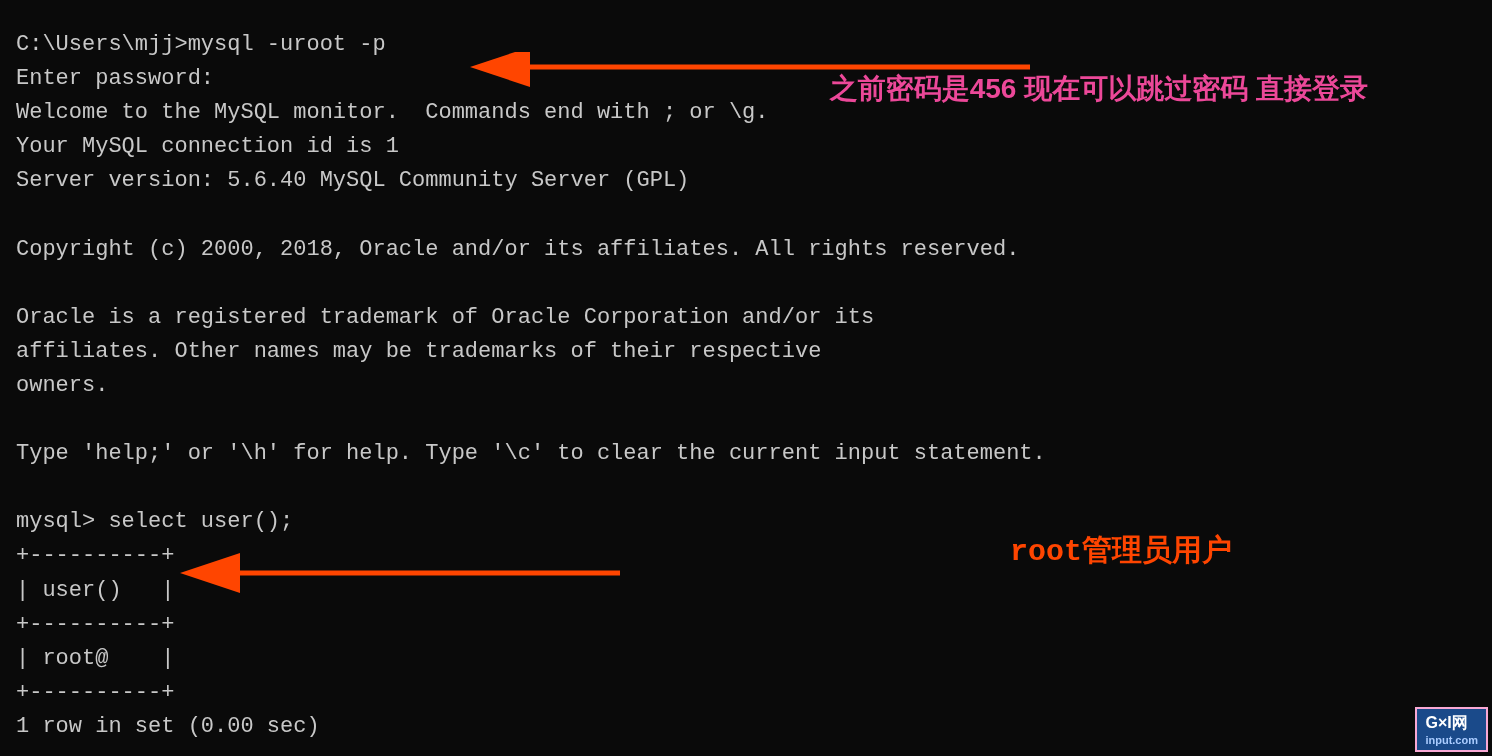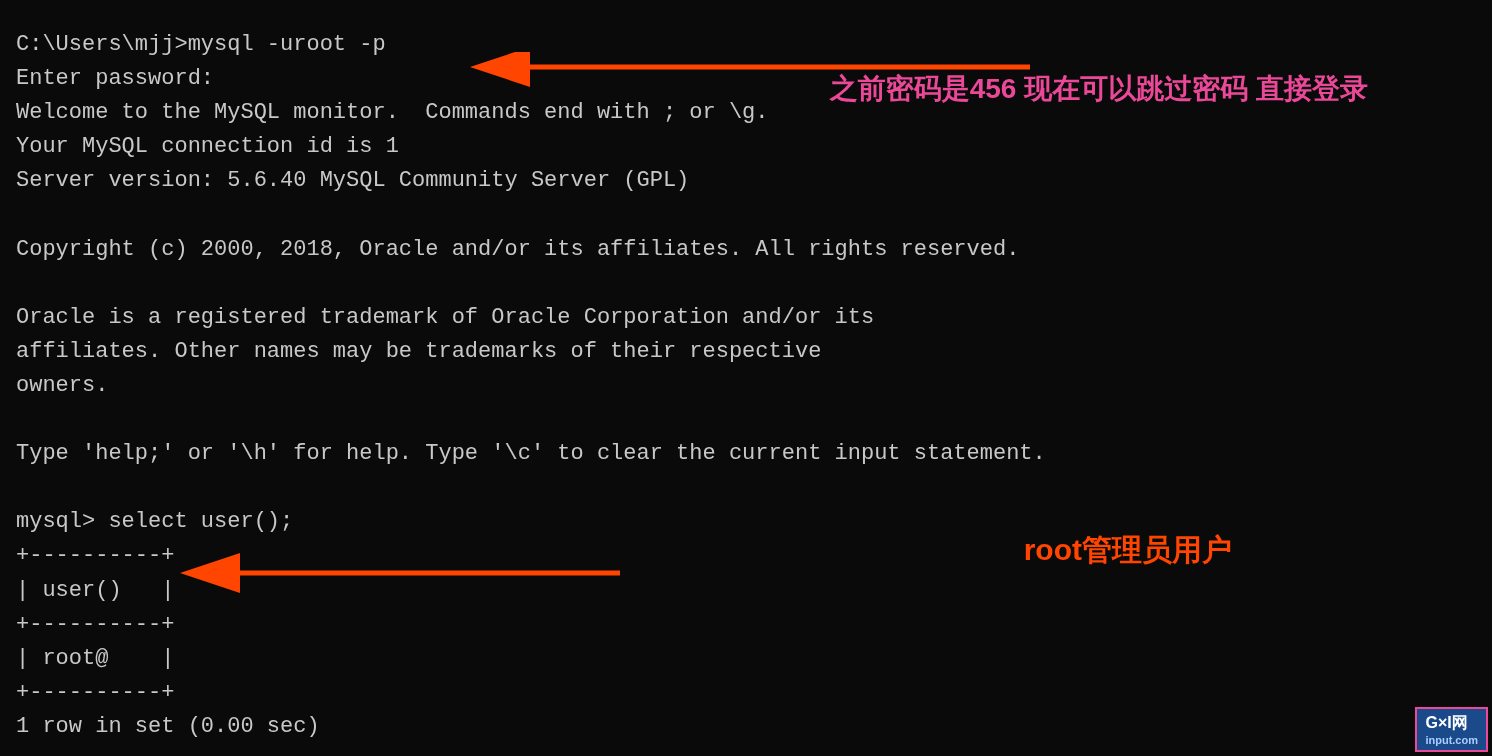--- a/index.html
+++ b/index.html
@@ -39,21 +39,21 @@
       line-height: 1.5;
       font-weight: bold;
       margin-top: 40px;
     }
 
     .annotation-middle {
       position: absolute;
       top: 530px;
       right: 260px;
       color: #ff4500;
-      font-family: Liberation Sans, sans-serif;
+      font-family: Liberation Mono, monospace;
       font-size: 30px;
       font-weight: bold;
     }
 
     
     .arrow-top {
       position: absolute;
       top: 52px;
       left: 460px;
       width: 580px;
@@ -74,21 +74,21 @@
     .watermark {
       position: absolute;
       bottom: 4px;
       right: 4px;
       background: #1a4a8a;
       color: #ffffff;
       font-family: 'Arial', sans-serif;
       font-size: 16px;
       font-weight: bold;
       padding: 4px 8px;
-      border: 2px solid #ec4899;
+      border: 2px solid #f9a8d4;
     }
 
     .watermark-sub {
       font-size: 11px;
       color: #aaccff;
       text-align: right;
     }
   </style>
 </head>
 <body>

